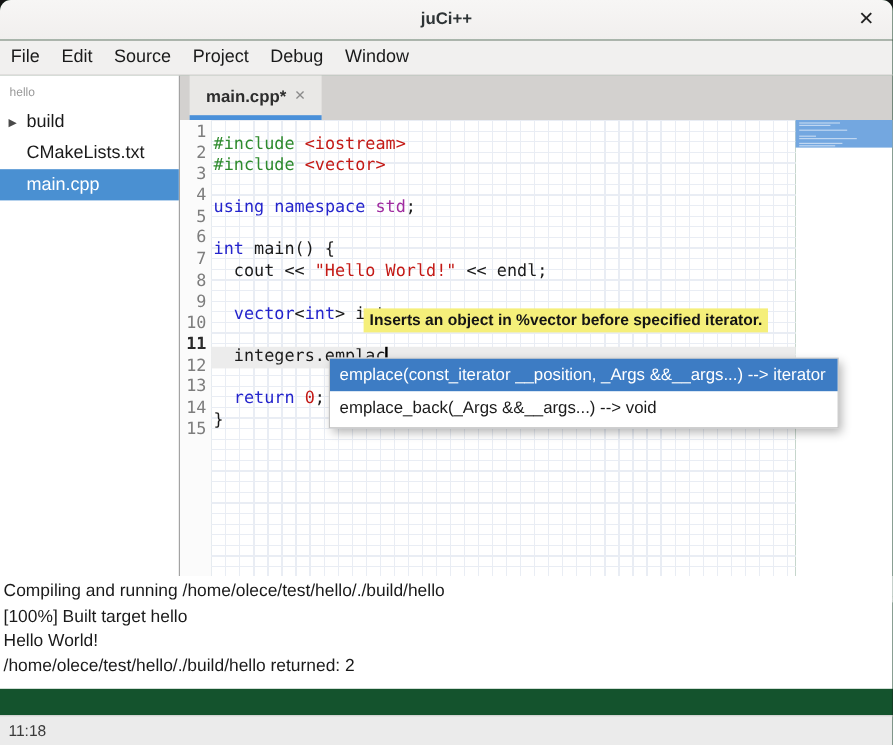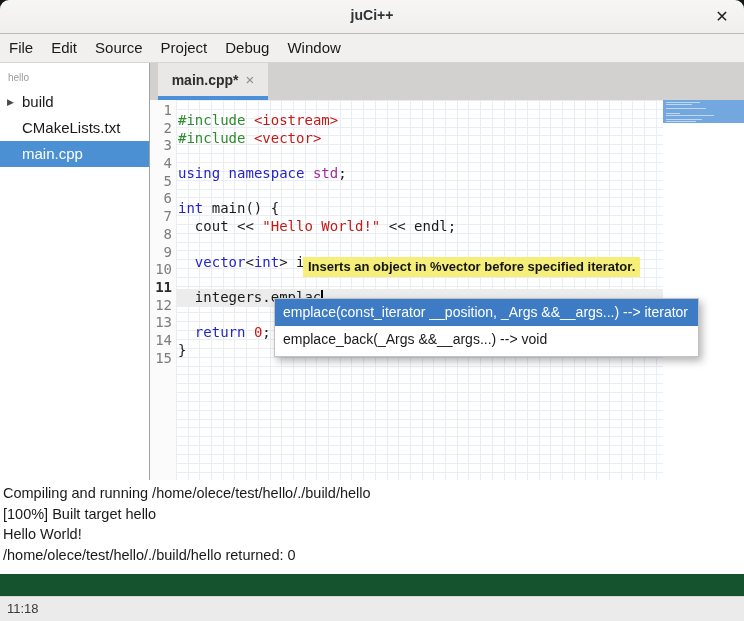--- a/index.html
+++ b/index.html
@@ -201,20 +201,20 @@
         <div class="popup-item">emplace_back(_Args &amp;&amp;__args...) --&gt; void</div>
       </div>
   </div>
 
   <div class="separator"></div>
 
   <div class="terminal" id="terminal">
       <div class="term-line">Compiling and running /home/olece/test/hello/./build/hello</div>
       <div class="term-line">[100%] Built target hello</div>
       <div class="term-line">Hello World!</div>
-      <div class="term-line">/home/olece/test/hello/./build/hello returned: 0</div>
+      <div class="term-line">/home/olece/test/hello/./build/hello returned: 2</div>
     </div>
 
   <div class="statusbar">
     <span>11:18</span>
   </div>
 
 </div>
 
 </body></html>

